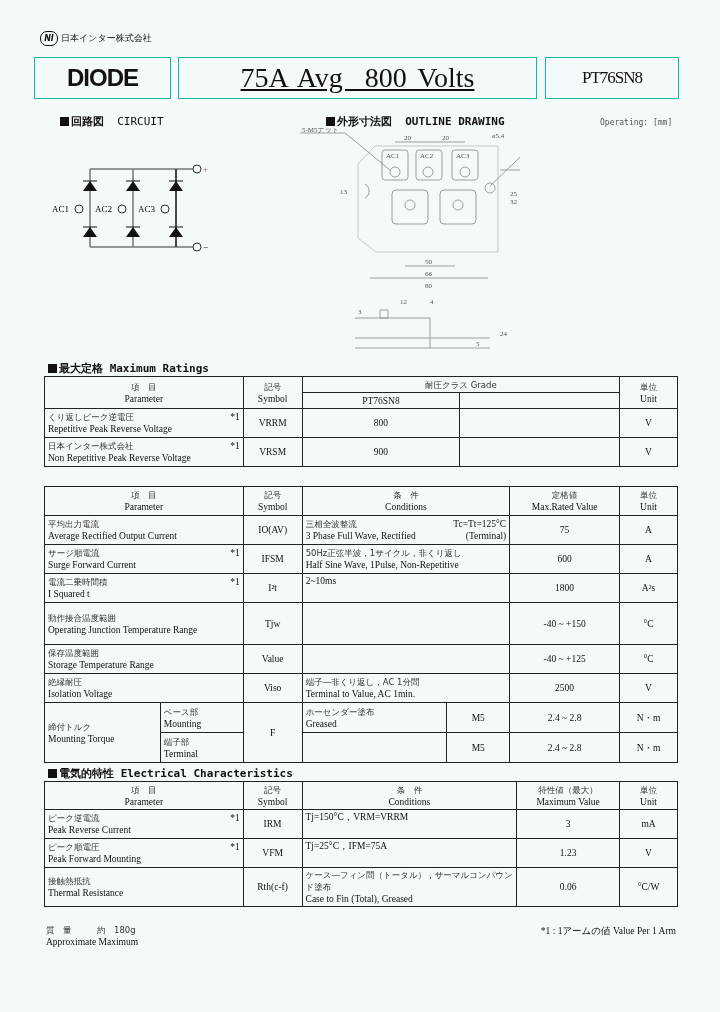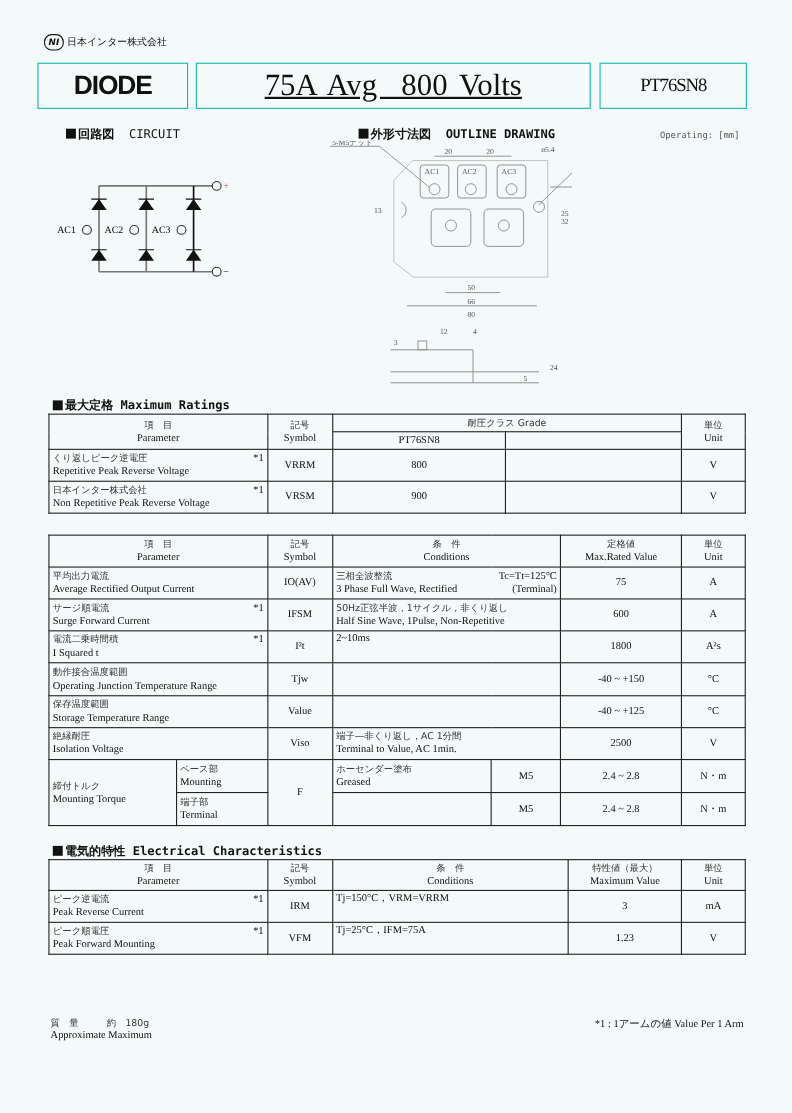--- a/index.html
+++ b/index.html
@@ -260,21 +260,21 @@
           <div class="jp">電流二乗時間積</div>
           <div>I Squared t</div>
         </td>
     <td class="c">I²t</td>
     <td colspan="2" style="vertical-align:top">
           <div>2~10ms</div>
         </td>
     <td class="c">1800</td>
     <td class="c">A²s</td>
   </tr>
-  <tr style="height:30px">
+  <tr style="height:42px">
     <td colspan="2">
           <div class="jp">動作接合温度範囲</div>
           <div>Operating Junction Temperature Range</div>
         </td>
     <td class="c">Tjw</td>
     <td colspan="2"></td>
     <td class="c">-40 ~ +150</td>
     <td class="c">°C</td>
   </tr>
   <tr style="height:29px">
@@ -381,20 +381,33 @@
     <td>
           <span class="note">*1</span>
           <div class="jp">ピーク順電圧</div>
           <div>Peak Forward Mounting</div>
         </td>
     <td class="c">VFM</td>
     <td style="vertical-align:top">Tj=25°C，IFM=75A</td>
     <td class="c">1.23</td>
     <td class="c">V</td>
   </tr>
+  <tr style="height:29px">
+    <td>
+          <div class="jp">接触熱抵抗</div>
+          <div>Thermal Resistance</div>
+        </td>
+    <td class="c">Rth(c-f)</td>
+    <td>
+          <div class="jp">ケース―フィン間（トータル），サーマルコンパウンド塗布</div>
+          <div>Case to Fin (Total),   Greased</div>
+        </td>
+    <td class="c">0.06</td>
+    <td class="c">°C/W</td>
+  </tr>
 </tbody>
   </table>
 
 <div class="abs foot" style="left:46px;top:925px;">
   <div class="jp" style="white-space:pre">質　量　　　約　180g</div>
   <div>Approximate Maximum</div>
 </div>
 <div class="abs foot" style="right:44px;top:925px;">*1 : 1アームの値 Value Per 1 Arm</div>
 
 </body></html>

